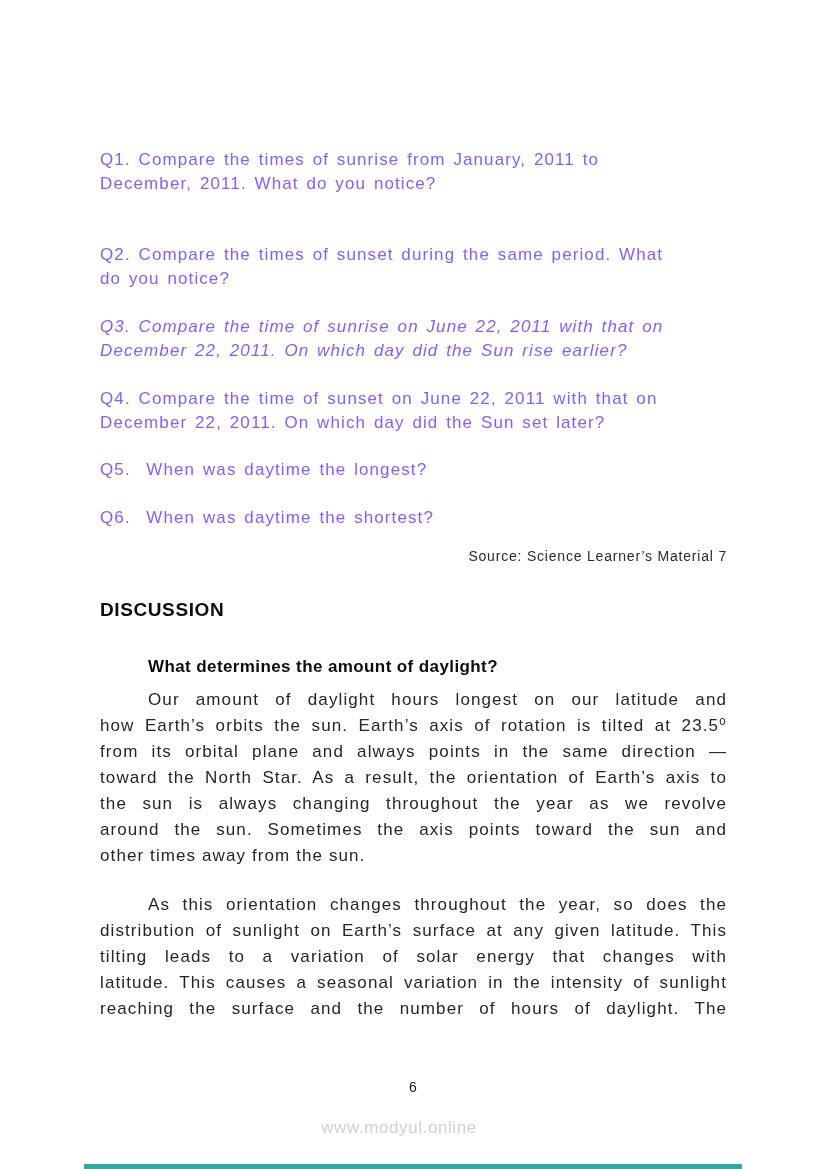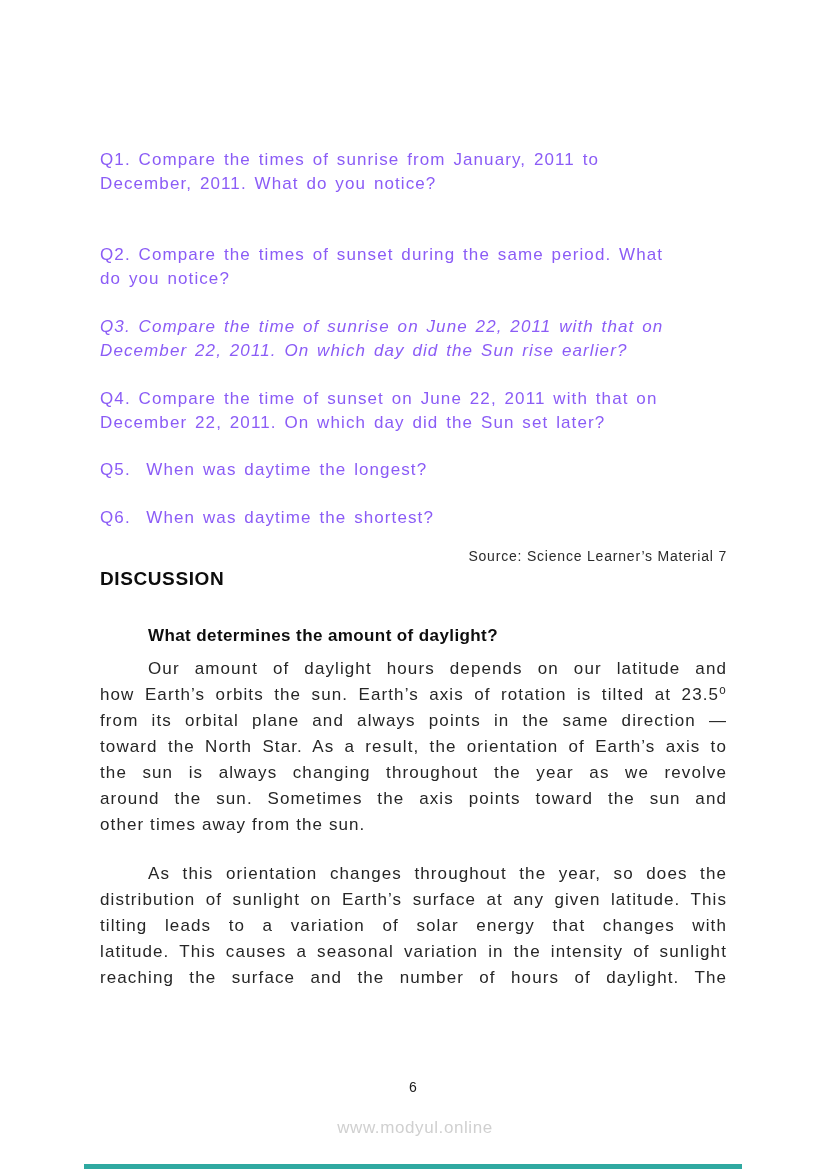--- a/index.html
+++ b/index.html
@@ -32,20 +32,21 @@
   .q6 { margin-top: 24px; }
   .source {
     margin-top: 16px;
     font-size: 14px;
     line-height: 20px;
     letter-spacing: 0.8px;
     text-align: right;
     color: #2b2b2b;
   }
   .heading {
+    margin-top: 31px;
     font-size: 19px;
     line-height: 26px;
     font-weight: bold;
     letter-spacing: 0.6px;
     color: #0d0d0d;
   }
   .subheading {
     margin-top: 32px;
     padding-left: 48px;
     font-size: 17px;
@@ -72,21 +73,21 @@
     left: 0;
     width: 826px;
     text-align: center;
     font-size: 14px;
     line-height: 18px;
     color: #1a1a1a;
   }
   .watermark {
     position: absolute;
     top: 1118px;
-    left: 16px;
+    left: 0;
     width: 798px;
     text-align: center;
     font-size: 17px;
     line-height: 20px;
     letter-spacing: 0.6px;
     color: #d0d0d0;
   }
   .accent-bar {
     position: absolute;
     bottom: 0;
@@ -111,21 +112,21 @@
 December 22, 2011. On which day did the Sun set later?</div>
     <div class="question q5">Q5.&nbsp; When was daytime the longest?</div>
     <div class="question q6">Q6.&nbsp; When was daytime the shortest?</div>
 
     <div class="source">Source: Science Learner’s Material 7</div>
 
     <div class="heading">DISCUSSION</div>
     <div class="subheading">What determines the amount of daylight?</div>
 
     <div class="para">
-      <div class="jline indent">Our amount of daylight hours depends on our latitude and</div>
+      <div class="jline indent">Our amount of daylight hours longest on our latitude and</div>
       <div class="jline">how Earth’s orbits the sun. Earth’s axis of rotation is tilted at 23.5⁰</div>
       <div class="jline">from its orbital plane and always points in the same direction —</div>
       <div class="jline">toward the North Star. As a result, the orientation of Earth’s axis to</div>
       <div class="jline">the sun is always changing throughout the year as we revolve</div>
       <div class="jline">around the sun. Sometimes the axis points toward the sun and</div>
       <div class="jline last">other times away from the sun.</div>
     </div>
 
     <div class="para para2">
       <div class="jline indent">As this orientation changes throughout the year, so does the</div>

